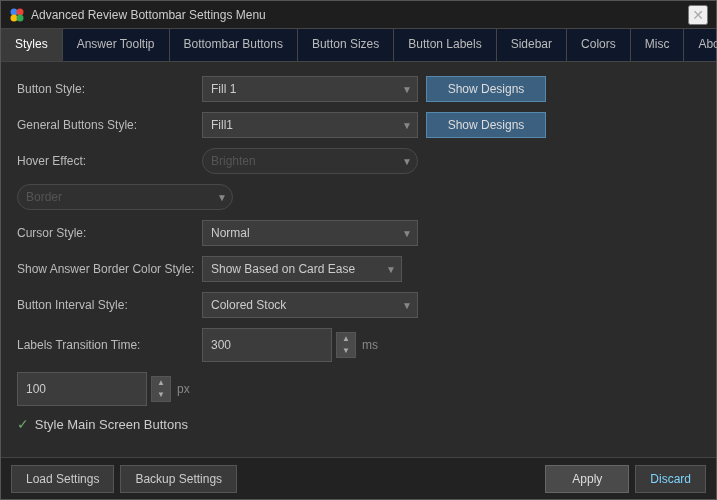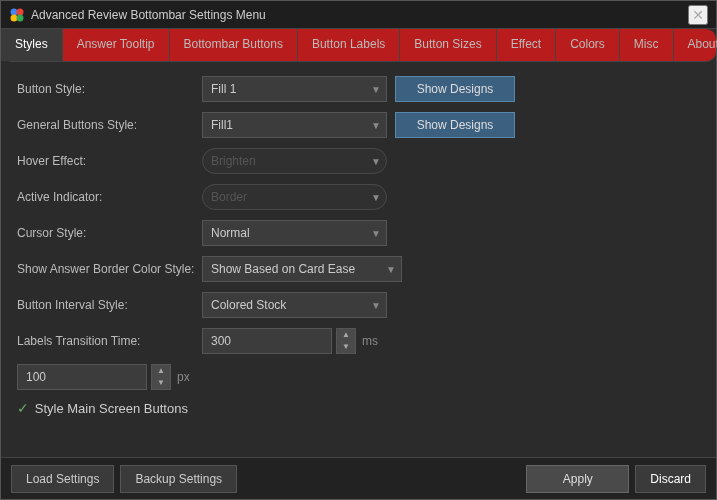--- a/index.html
+++ b/index.html
@@ -45,25 +45,24 @@
       width: 20px;
       height: 20px;
       display: flex;
       align-items: center;
       justify-content: center;
       cursor: pointer;
       font-size: 14px;
       color: #aaa;
     }
     .tab-bar {
-      background: #b91c1c;
+      background: #0f172a;
       display: flex;
       border-bottom: 1px solid #444;
       flex-shrink: 0;
-      border-radius: 10px;
     }
     .tab {
       padding: 8px 14px;
       cursor: pointer;
       font-size: 12px;
       color: #bbb;
       border-right: 1px solid #444;
       white-space: nowrap;
     }
     .tab.active {
@@ -102,21 +101,21 @@
       background: #3c3c3c;
       border: 1px solid #555;
       color: #ccc;
       font-size: 12px;
       padding: 4px 24px 4px 8px;
       height: 26px;
       appearance: none;
       -webkit-appearance: none;
       cursor: pointer;
       outline: none;
-      width: 185px;
+      width: 216px;
     }
     .select-box:disabled {
       color: #666;
       cursor: default;
       background: #333;
       border-radius: 13px;
     }
     .select-arrow {
       position: absolute;
       right: 6px;
@@ -146,21 +145,21 @@
     .spinbox-wrap {
       display: flex;
       align-items: center;
       gap: 4px;
     }
     .spinbox-input {
       background: #3c3c3c;
       border: 1px solid #555;
       color: #ccc;
       font-size: 12px;
-      padding: 8px 8px;
+      padding: 16px 8px;
       height: 26px;
       width: 130px;
       outline: none;
     }
     .spinbox-arrows {
       display: flex;
       flex-direction: column;
       border: 1px solid #555;
       height: 26px;
       overflow: hidden;
@@ -216,26 +215,26 @@
       font-size: 12px;
       padding: 5px 14px;
       height: 28px;
       cursor: pointer;
       text-align: center;
     }
     .btn-apply {
       background: #4a4a4a;
       border: 1px solid #666;
       color: #ddd;
-      width: 103px;
+      width: 84px;
     }
     .btn-discard {
       background: #3a3a3a;
       border: 1px solid #555;
-      color: #ffffff;
+      color: #7dd3fc;
     }
   </style>
 </head>
 <body>
 
 <div class="window">
 
   <div class="title-bar">
     <div class="title-bar-icon">
 
@@ -247,23 +246,23 @@
       </svg>
     </div>
     <span class="title-bar-title">Advanced Review Bottombar Settings Menu</span>
     <button class="title-bar-close">✕</button>
   </div>
 
   <div class="tab-bar">
     <div class="tab active">Styles</div>
     <div class="tab">Answer Tooltip</div>
     <div class="tab">Bottombar Buttons</div>
+    <div class="tab">Button Sizes</div>
     <div class="tab">Button Labels</div>
-    <div class="tab">Button Sizes</div>
-    <div class="tab">Effect</div>
+    <div class="tab">Sidebar</div>
     <div class="tab">Colors</div>
     <div class="tab">Misc</div>
     <div class="tab">About</div>
   </div>
 
   <div class="content">
 
     <div class="form-row">
       <div class="form-label">Button Style:</div>
       <div class="form-control-wrap">
@@ -304,21 +303,20 @@
             <option>Brighten</option>
             <option>Darken</option>
             <option>None</option>
           </select>
           <span class="select-arrow">▼</span>
         </div>
       </div>
     </div>
 
     <div class="form-row">
-      <div class="form-label">Active Indicator:</div>
       <div class="form-control-wrap">
         <div class="select-wrapper">
           <select class="select-box" disabled="">
             <option>Border</option>
             <option>Underline</option>
             <option>None</option>
           </select>
           <span class="select-arrow">▼</span>
         </div>
       </div>

